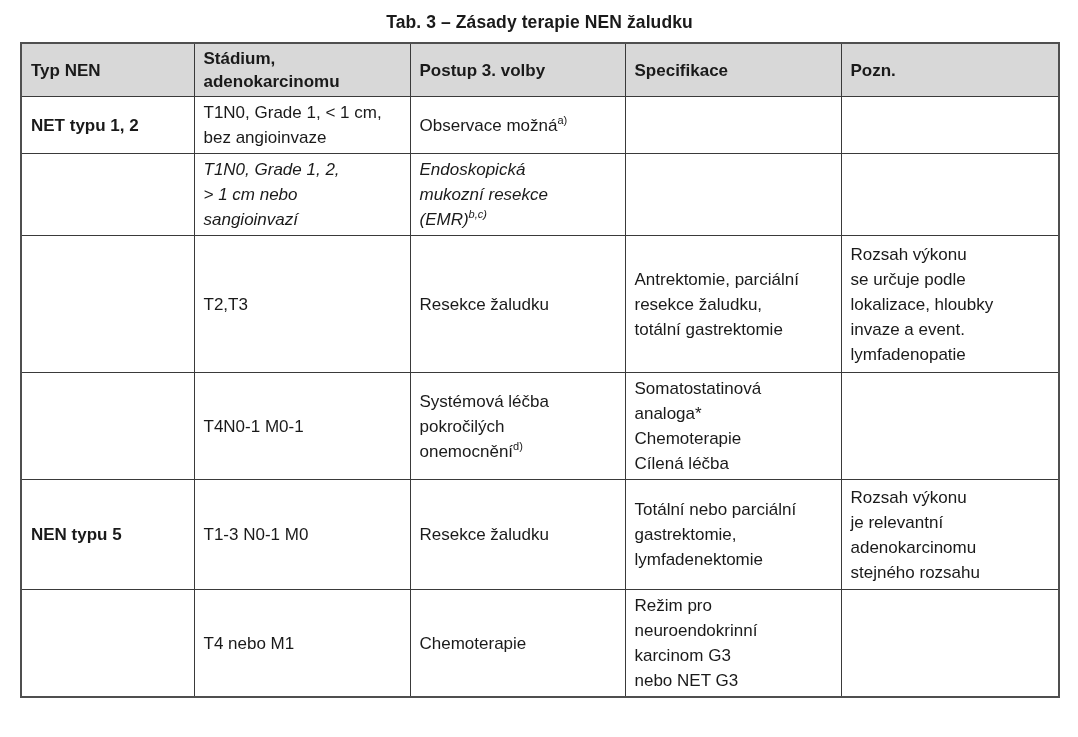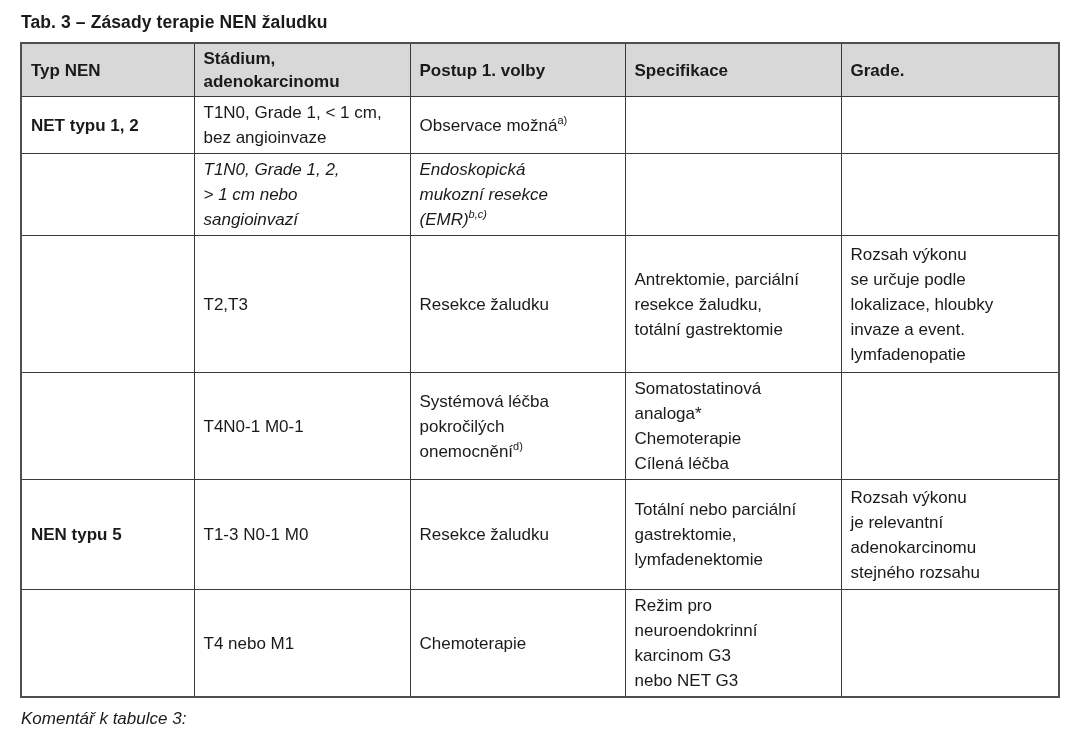--- a/index.html
+++ b/index.html
@@ -14,20 +14,21 @@
     height: 737px;
     box-sizing: border-box;
     padding: 10px 20px 0 20px;
     background: #ffffff;
   }
   .caption {
     font-size: 17.5px;
     font-weight: bold;
     margin: 2px 0 9px 1px;
     letter-spacing: 0.1px;
+    text-align: center;
   }
   table.therapy {
     border-collapse: collapse;
     table-layout: fixed;
     width: 1038px;
     border: 2px solid #4f4f4f;
   }
   table.therapy th,
   table.therapy td {
     border: 1px solid #3a3a3a;
@@ -78,23 +79,23 @@
       <col style="width:216px">
       <col style="width:215px">
       <col style="width:216px">
       <col style="width:218px">
     </colgroup>
     <thead>
       <tr class="h-head">
         <th>Typ NEN</th>
         <th>Stádium,
 adenokarcinomu</th>
-        <th>Postup 1. volby</th>
+        <th>Postup 3. volby</th>
         <th>Specifikace</th>
-        <th>Grade.</th>
+        <th>Pozn.</th>
       </tr>
     </thead>
     <tbody>
       <tr class="h-r0">
         <td class="col-typ">NET typu 1, 2</td>
         <td>T1N0, Grade 1, &lt; 1 cm,
 bez angioinvaze</td>
         <td><span>Observace možná</span><sup class="fnote">a)</sup></td>
         <td></td>
         <td></td>
@@ -153,15 +154,14 @@
         <td>Chemoterapie</td>
         <td>Režim pro
 neuroendokrinní
 karcinom G3
 nebo NET G3</td>
         <td></td>
       </tr>
     </tbody>
   </table>
 
-  <div class="comment">Komentář k tabulce 3:</div>
 
 </div>
 
 </body></html>

